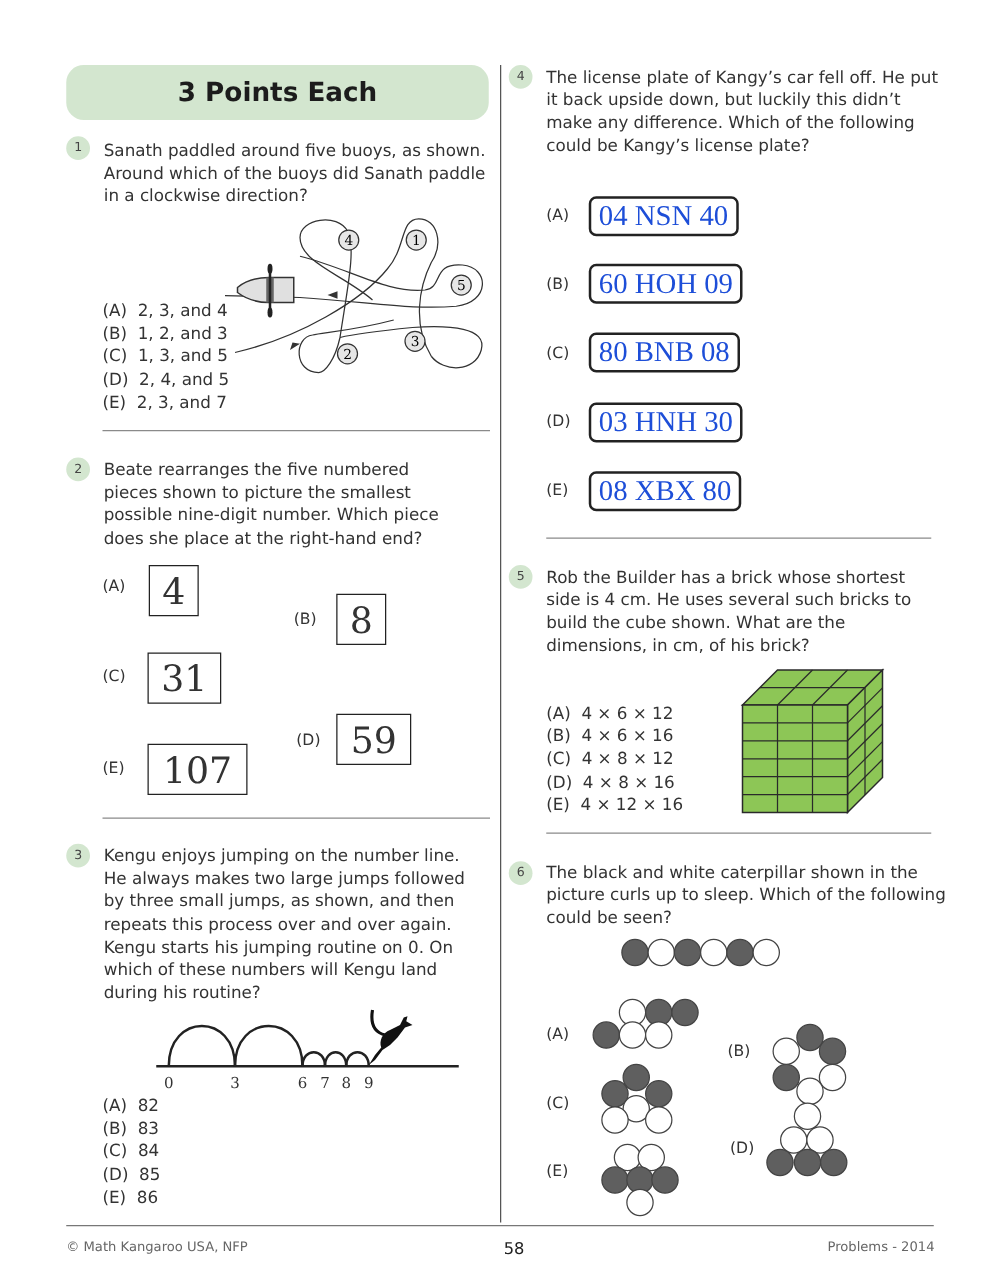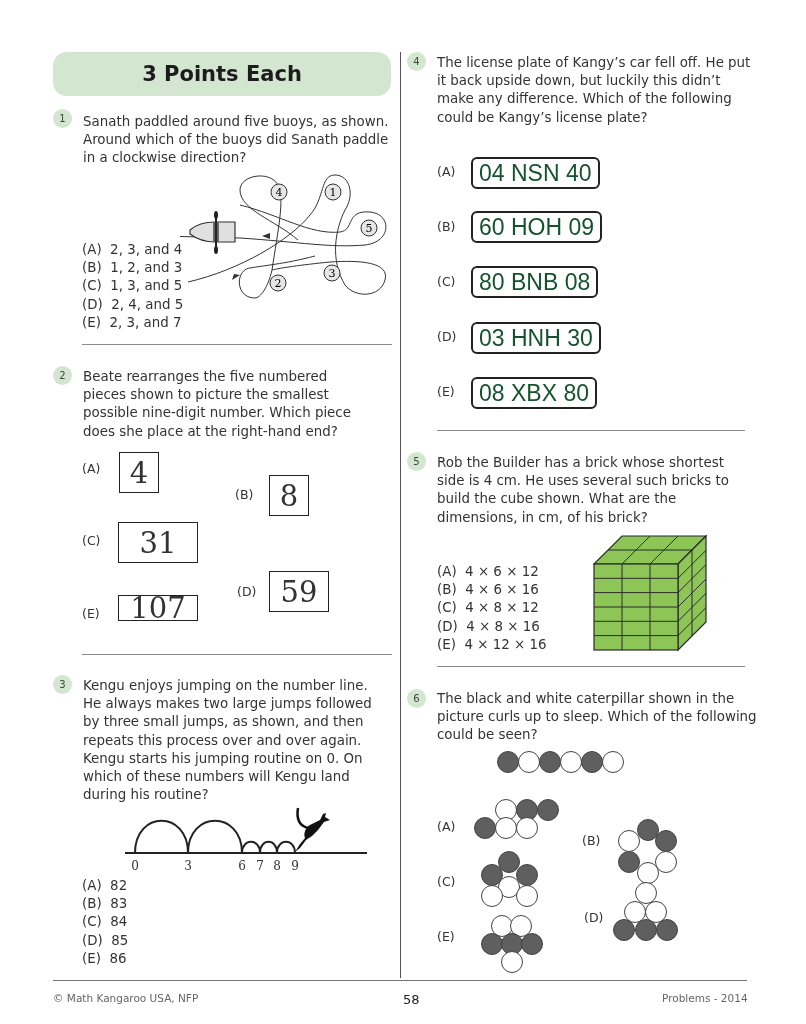--- a/index.html
+++ b/index.html
@@ -11,22 +11,22 @@
   .banner span { font-size:21px; font-weight:bold; color:#1c1c1c; }
   .qnum { width:19px; height:19px; border-radius:50%; background:#d3e6cf; font-size:10px; color:#444;
           display:flex; align-items:center; justify-content:center; }
   .qtext { font-size:13.4px; line-height:18.2px; color:#333; }
   .opt { font-size:13.4px; line-height:18.2px; color:#333; white-space:pre; }
   .lbl { font-size:12.5px; color:#333; }
   .hr { height:1px; background:#8a8a8a; }
   .vr { width:1px; background:#555; }
   .piece { border:1.5px solid #222; font-family:"DejaVu Serif", serif; color:#333; display:flex;
            align-items:center; justify-content:center; box-sizing:border-box; }
-  .plate { border:2px solid #222; border-radius:6px; font-family:Liberation Sans, sans-serif; font-size:23px;
-           color:#14532d; box-sizing:border-box; height:32px; display:flex; align-items:center; padding:0 6px; }
+  .plate { border:2px solid #222; border-radius:6px; font-family:Liberation Serif, serif; font-size:23px;
+           color:#1d4ed8; box-sizing:border-box; height:32px; display:flex; align-items:center; padding:0 6px; }
   .footer { font-size:10.5px; color:#666; }
   .pagenum { font-size:13px; color:#222;margin-left:11px; }
   svg text { font-family:"DejaVu Serif", serif; }
 </style>
 </head>
 <body>
 
 <div class="abs vr" style="left:400px; top:52px; height:926px;"></div>
 
 <div class="abs banner">
@@ -90,27 +90,27 @@
 <div class="abs qnum" style="left:53px; top:366px;">2</div>
 <div class="abs qtext" style="left:83px; top:368px; width:280px;">Beate rearranges the five numbered pieces shown to picture the smallest possible nine-digit number. Which piece does she place at the right-hand end?</div>
 
 <div class="abs lbl" style="left:82px; top:461px;">(A)</div>
 <div class="abs piece" style="left:119px; top:452px; width:40px; height:41px; font-size:29px;">4</div>
 
 <div class="abs lbl" style="left:235px; top:487px;">(B)</div>
 <div class="abs piece" style="left:269px; top:475px; width:40px; height:41px; font-size:29px;">8</div>
 
 <div class="abs lbl" style="left:82px; top:533px;">(C)</div>
-<div class="abs piece" style="left:118px; top:522px; width:80px; height:41px; font-size:29px;">31</div>
+<div class="abs piece" style="left:118px; top:522px; width:59px; height:41px; font-size:29px;">31</div>
 
 <div class="abs lbl" style="left:237px; top:584px;">(D)</div>
 <div class="abs piece" style="left:269px; top:571px; width:60px; height:41px; font-size:29px;">59</div>
 
 <div class="abs lbl" style="left:82px; top:606px;">(E)</div>
-<div class="abs piece" style="left:118px; top:595px; width:80px; height:26px; font-size:29px;">107</div>
+<div class="abs piece" style="left:118px; top:595px; width:80px; height:41px; font-size:29px;">107</div>
 
 <div class="abs hr" style="left:82px; top:654px; width:310px;"></div>
 
 <div class="abs qnum" style="left:53px; top:675px;">3</div>
 <div class="abs qtext" style="left:83px; top:677px; width:295px;">Kengu enjoys jumping on the number line. He always makes two large jumps followed by three small jumps, as shown, and then repeats this process over and over again. Kengu starts his jumping routine on 0. On which of these numbers will Kengu land during his routine?</div>
 
 <svg class="abs" style="left:120px; top:800px;" width="260" height="75" viewBox="0 0 260 75">
   <line x1="5" y1="53" x2="247" y2="53" stroke="#222" stroke-width="2"></line>
   <g fill="none" stroke="#222" stroke-width="2">
     <path d="M15,53 C15,10 68,10 68,53"></path>

